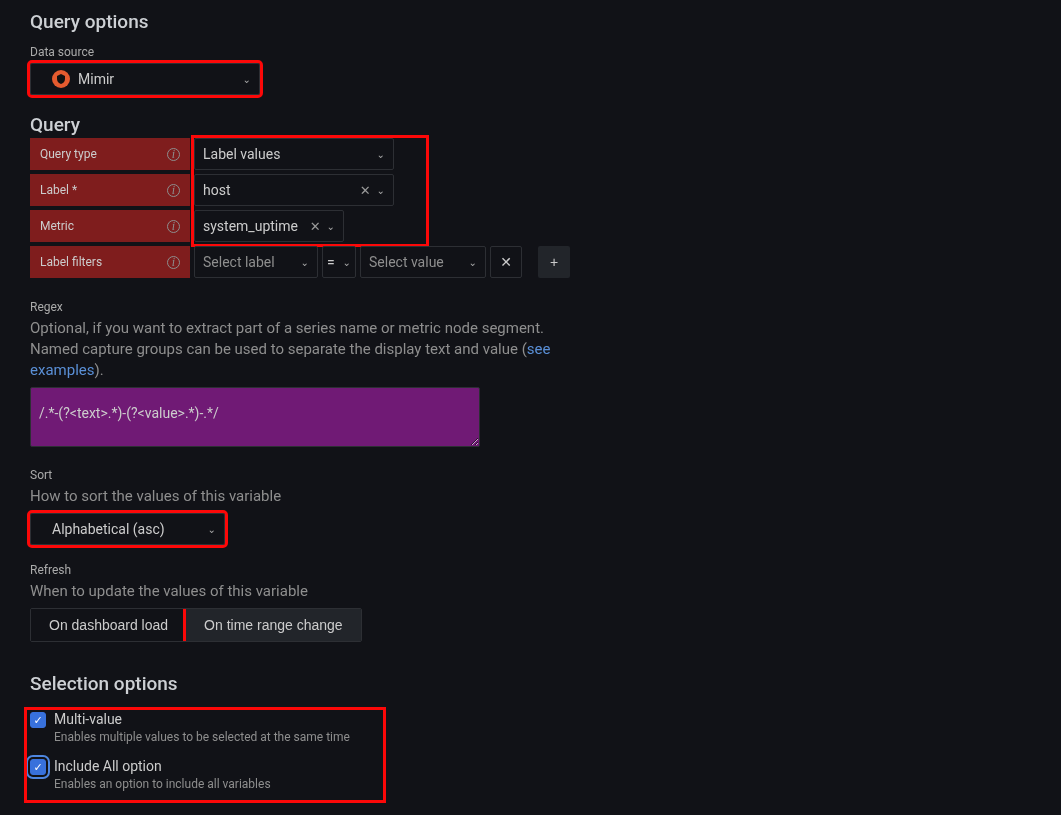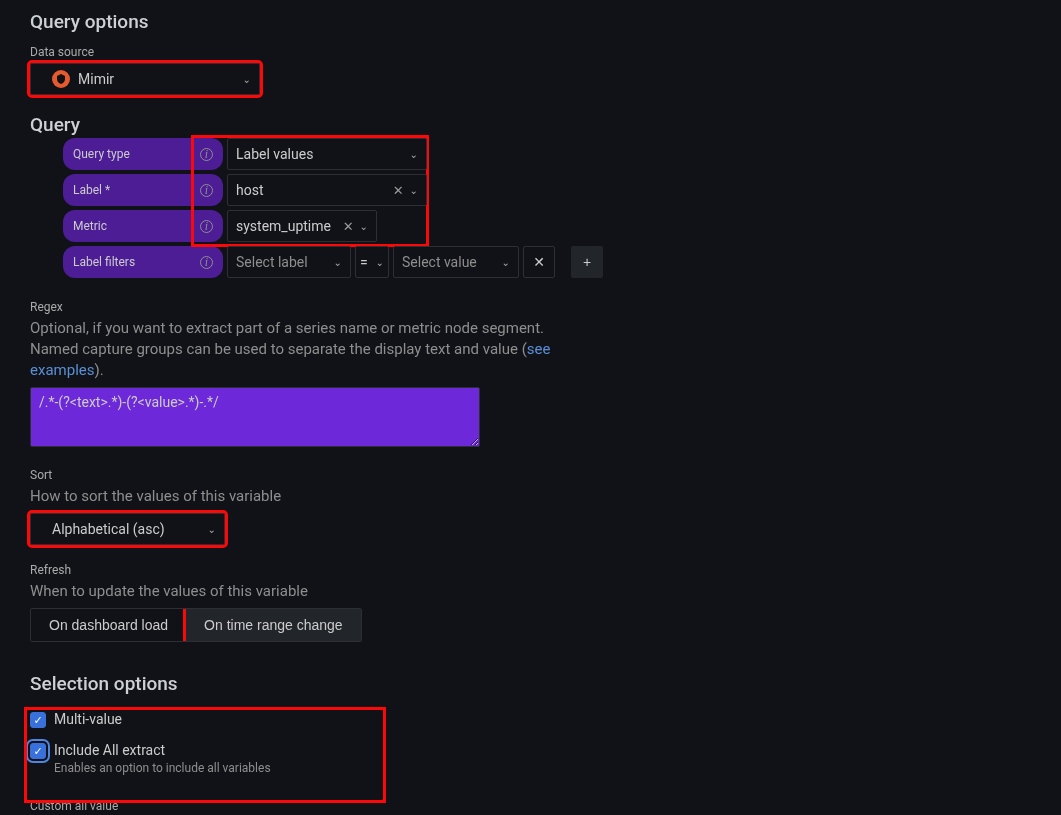--- a/index.html
+++ b/index.html
@@ -55,27 +55,26 @@
     width: 18px; height: 18px; border-radius: 50%;
     background: #e55b2f;
     display: inline-flex; align-items: center; justify-content: center;
     margin-right: 8px;
     font-size: 11px;
   }
   .highlight-red { outline: 3px solid #fc0808; outline-offset: 0px; padding-left: 21px; }
   .row { display: flex; align-items: center; margin-bottom: 4px; gap: 4px;}
   .field-label {
     width: 160px; height: 32px;
-    background: #4c1d95;
+    background: #7f1d1d;
     display: flex; align-items: center; justify-content: space-between;
     padding: 0 10px;
     color: #ccc;
     font-size: 12px;
-    border-radius: 12px;
-    margin-left: 33px;
+    border-radius: 0;
   }
   .info-icon {
     color: #8e8e8e;
     font-size: 12px;
     border: 1px solid #8e8e8e;
     border-radius: 50%;
     width: 13px; height: 13px;
     display: inline-flex; align-items: center; justify-content: center;
     font-family: serif;
     font-style: italic;
@@ -90,24 +89,24 @@
     background: #22252a;
     border: none;
     color: #ccc;
     display: inline-flex; align-items:center; justify-content:center;
     border-radius: 2px;
     cursor: pointer;
     font-size: 14px;
   }
   textarea.regex {
     width: 450px; height: 60px;
-    background: #6d28d9;
+    background: #701a75;
     border: 1px solid #2d2f34;
     color: #ccc;
-    padding: 6px 8px;
+    padding: 17px 8px;
     font-family: inherit;
     font-size: 14px;
     resize: both;
     border-radius: 2px;
   }
   .btn-group { display: inline-flex; border: 1px solid #2d2f34; border-radius: 2px; overflow:hidden;}
   .btn-group button {
     height: 32px;
     padding: 0 18px;
     background: #111217;
@@ -266,27 +265,28 @@
 
 <h2>Selection options</h2>
 
 <div style="position:relative; padding-top:4px;">
   <div class="query-block-hl" style="left:-6px; top:0px; width:362px; height:96px;"></div>
 
   <div class="checkbox-row">
     <span class="chk">✓</span>
     <div>
       <div class="chk-label">Multi-value</div>
+      <div class="chk-desc">Enables multiple values to be selected at the same time</div>
     </div>
   </div>
 
   <div class="checkbox-row">
     <span class="chk focused">✓</span>
     <div>
-      <div class="chk-label">Include All extract</div>
+      <div class="chk-label">Include All option</div>
       <div class="chk-desc">Enables an option to include all variables</div>
     </div>
   </div>
 </div>
 
 <div class="small-spacer"></div>
 <div class="section-label">Custom all value</div>
 <input class="text" type="text" placeholder="blank = auto" style="">
 
 

